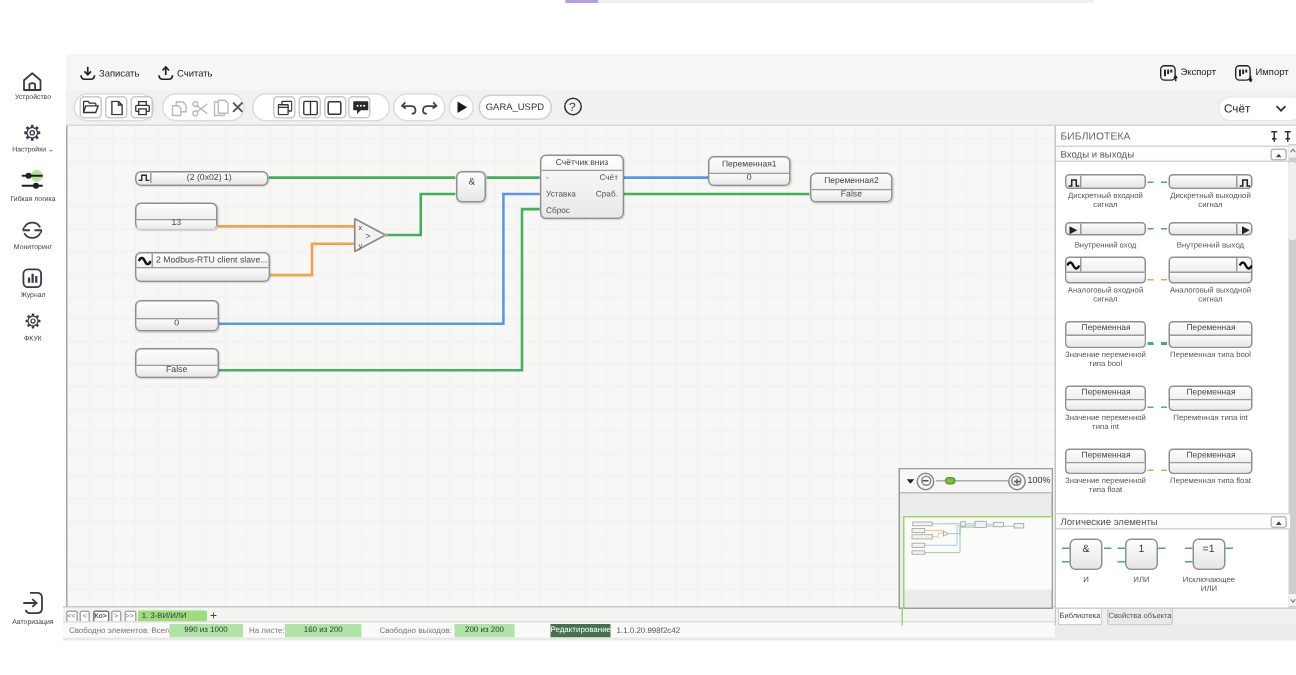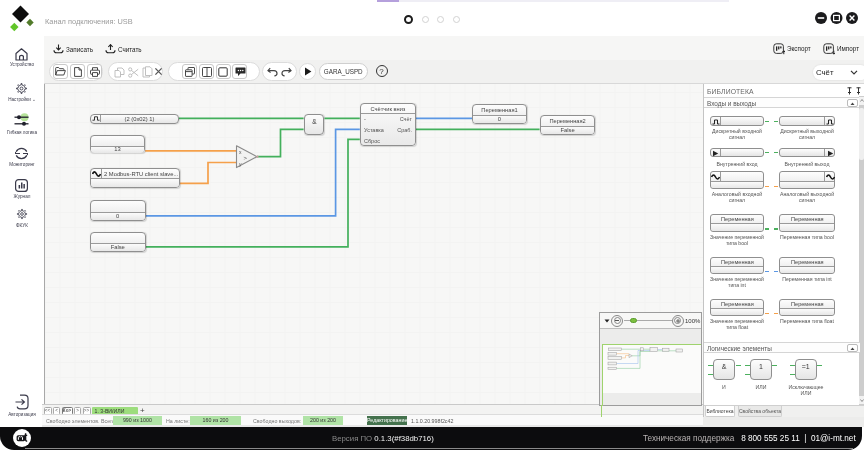--- a/index.html
+++ b/index.html
@@ -11,43 +11,20 @@
   .lib-block { border:1px solid #8f8f8f; border-radius:3px; background:linear-gradient(#fdfdfd,#e5e5e5); }
   .cblock { border:1px solid #8f8f8f; border-radius:4px; background:linear-gradient(#fdfdfd,#e6e6e6); box-shadow:0.5px 0.5px 1px rgba(0,0,0,0.15); }
 </style>
 </head>
 <body>
 <div id="page">
 
   <div class="abs" style="left:377px;top:0;width:22px;height:2px;background:#b5a0dc;z-index:5;"></div>
   <div class="abs" style="left:399px;top:0;width:330px;height:2px;background:#efeef5;z-index:5;"></div>
 
-  <div class="abs" style="left:0;top:0;width:864px;height:36px;background:#fff;">
-
-    <svg class="abs" style="left:6px;top:3px;" width="34" height="32" viewBox="0 0 34 32">
-      <rect x="8.5" y="5" width="12" height="12" fill="#0d0d0d" transform="rotate(45 14.5 11)"></rect>
-      <rect x="21.4" y="16.9" width="5.2" height="5.2" fill="#527b2b" transform="rotate(45 24 19.5)"></rect>
-      <rect x="5.3" y="21" width="6" height="6" fill="#62c62a" transform="rotate(45 8.3 24)"></rect>
-    </svg>
-    <div class="t" style="left:45px;top:17px;font-size:7.4px;color:#9b9b9b;">Канал подключения: USB</div>
-
-    <div class="abs" style="left:404px;top:14.5px;width:9px;height:9px;border:2px solid #1c1c1c;border-radius:50%;"></div>
-    <div class="abs" style="left:421.5px;top:15.5px;width:7px;height:7px;border:1.4px solid #d2d2d2;border-radius:50%;"></div>
-    <div class="abs" style="left:437px;top:15.5px;width:7px;height:7px;border:1.4px solid #d2d2d2;border-radius:50%;"></div>
-    <div class="abs" style="left:452.7px;top:15.5px;width:7px;height:7px;border:1.4px solid #d2d2d2;border-radius:50%;"></div>
-
-    <svg class="abs" style="left:813.5px;top:11px;" width="50" height="14" viewBox="0 0 50 14">
-      <circle cx="7" cy="7" r="6" fill="#1b1b1d"></circle>
-      <rect x="3.8" y="6.2" width="6.4" height="1.6" fill="#fff"></rect>
-      <circle cx="22.5" cy="7" r="6" fill="#1b1b1d"></circle>
-      <rect x="19.6" y="4.4" width="5.8" height="5.2" fill="none" stroke="#fff" stroke-width="1.2"></rect>
-      <circle cx="38" cy="7" r="6" fill="#1b1b1d"></circle>
-      <path d="M35.6 4.6 L40.4 9.4 M40.4 4.6 L35.6 9.4" stroke="#fff" stroke-width="1.4"></path>
-    </svg>
-  </div>
 
   <div class="abs" style="left:44px;top:36px;width:820px;height:24px;background:#f6f6f5;">
 
     <svg class="abs" style="left:9px;top:8px;" width="11" height="10" viewBox="0 0 11 10">
       <path d="M1 6.2 Q1 8.8 3.5 8.8 H7.5 Q10 8.8 10 6.2" fill="none" stroke="#222" stroke-width="1.1"></path>
       <path d="M5.5 0.5 V5.6 M3.3 3.6 L5.5 5.9 L7.7 3.6" fill="none" stroke="#222" stroke-width="1.1"></path>
     </svg>
     <div class="t" style="left:22px;top:9.5px;font-size:6.3px;color:#222;">Записать</div>
 
     <svg class="abs" style="left:61px;top:8px;" width="11" height="10" viewBox="0 0 11 10">
@@ -527,25 +504,14 @@
       <div class="abs" style="left:148px;top:1px;width:51px;height:8.5px;background:#b0e3a6;text-align:center;font-size:5.3px;color:#333;line-height:8.5px;">160 из 200</div>
       <div class="t" style="left:210.7px;top:2.6px;font-size:5.3px;color:#777;">Свободно выходов:</div>
       <div class="abs" style="left:261px;top:1px;width:40px;height:8.5px;background:#b0e3a6;text-align:center;font-size:5.3px;color:#333;line-height:8.5px;">200 из 200</div>
       <div class="abs" style="left:325px;top:1px;width:40px;height:8.5px;background:#44724d;text-align:center;font-size:5.3px;color:#fff;line-height:8.5px;">Редактирование</div>
       <div class="t" style="left:369px;top:2.6px;font-size:5.3px;color:#555;">1.1.0.20.998f2c42</div>
     </div>
   <div class="abs" style="left:42px;top:425px;width:661px;height:2px;background:#e8e8e8;"></div>
 
   <div class="abs" style="left:600.5px;top:405px;width:1.4px;height:11.5px;background:#9fd36d;z-index:4;"></div>
 
-  <div class="abs" id="footer" style="left:0;top:427px;width:862px;height:23px;background:#0c0c0e;border-radius:0 0 14px 14px;">
-    <div class="abs" style="left:25px;top:20.5px;width:828px;height:1px;background:#8a8a8a;"></div>
-    <svg class="abs" style="left:13px;top:2px;" width="18" height="18" viewBox="0 0 18 18">
-      <circle cx="9" cy="9" r="9" fill="#fff"></circle>
-      <rect x="3.6" y="6.2" width="8.6" height="6" rx="1.6" fill="#16161a"></rect>
-      <path d="M5.4 10.8 V8.6 Q5.4 7.6 6.4 7.6 Q7.1 7.6 7.4 8.2 Q7.7 7.6 8.5 7.6 Q9.5 7.6 9.5 8.6 V10.8" fill="none" stroke="#fff" stroke-width="1"></path>
-      <path d="M12.6 4.2 V10.6 Q12.6 12.2 14.2 12.1 M11.2 6.4 H14.2" fill="none" stroke="#16161a" stroke-width="1.4"></path>
-    </svg>
-    <div class="t" style="left:332px;top:7px;font-size:7.8px;color:#8a8a8a;">Версия ПО <span style="color:#f2f2f2;">0.1.3(#f38db716)</span></div>
-    <div class="t" style="left:643px;top:7px;font-size:8.2px;color:#b9b4b4;">Техническая поддержка&nbsp;&nbsp; <span style="color:#fff;">8 800 555 25 11&nbsp; | &nbsp;01@i-mt.net</span></div>
-  </div>
 
 </div>
 
 </body></html>

